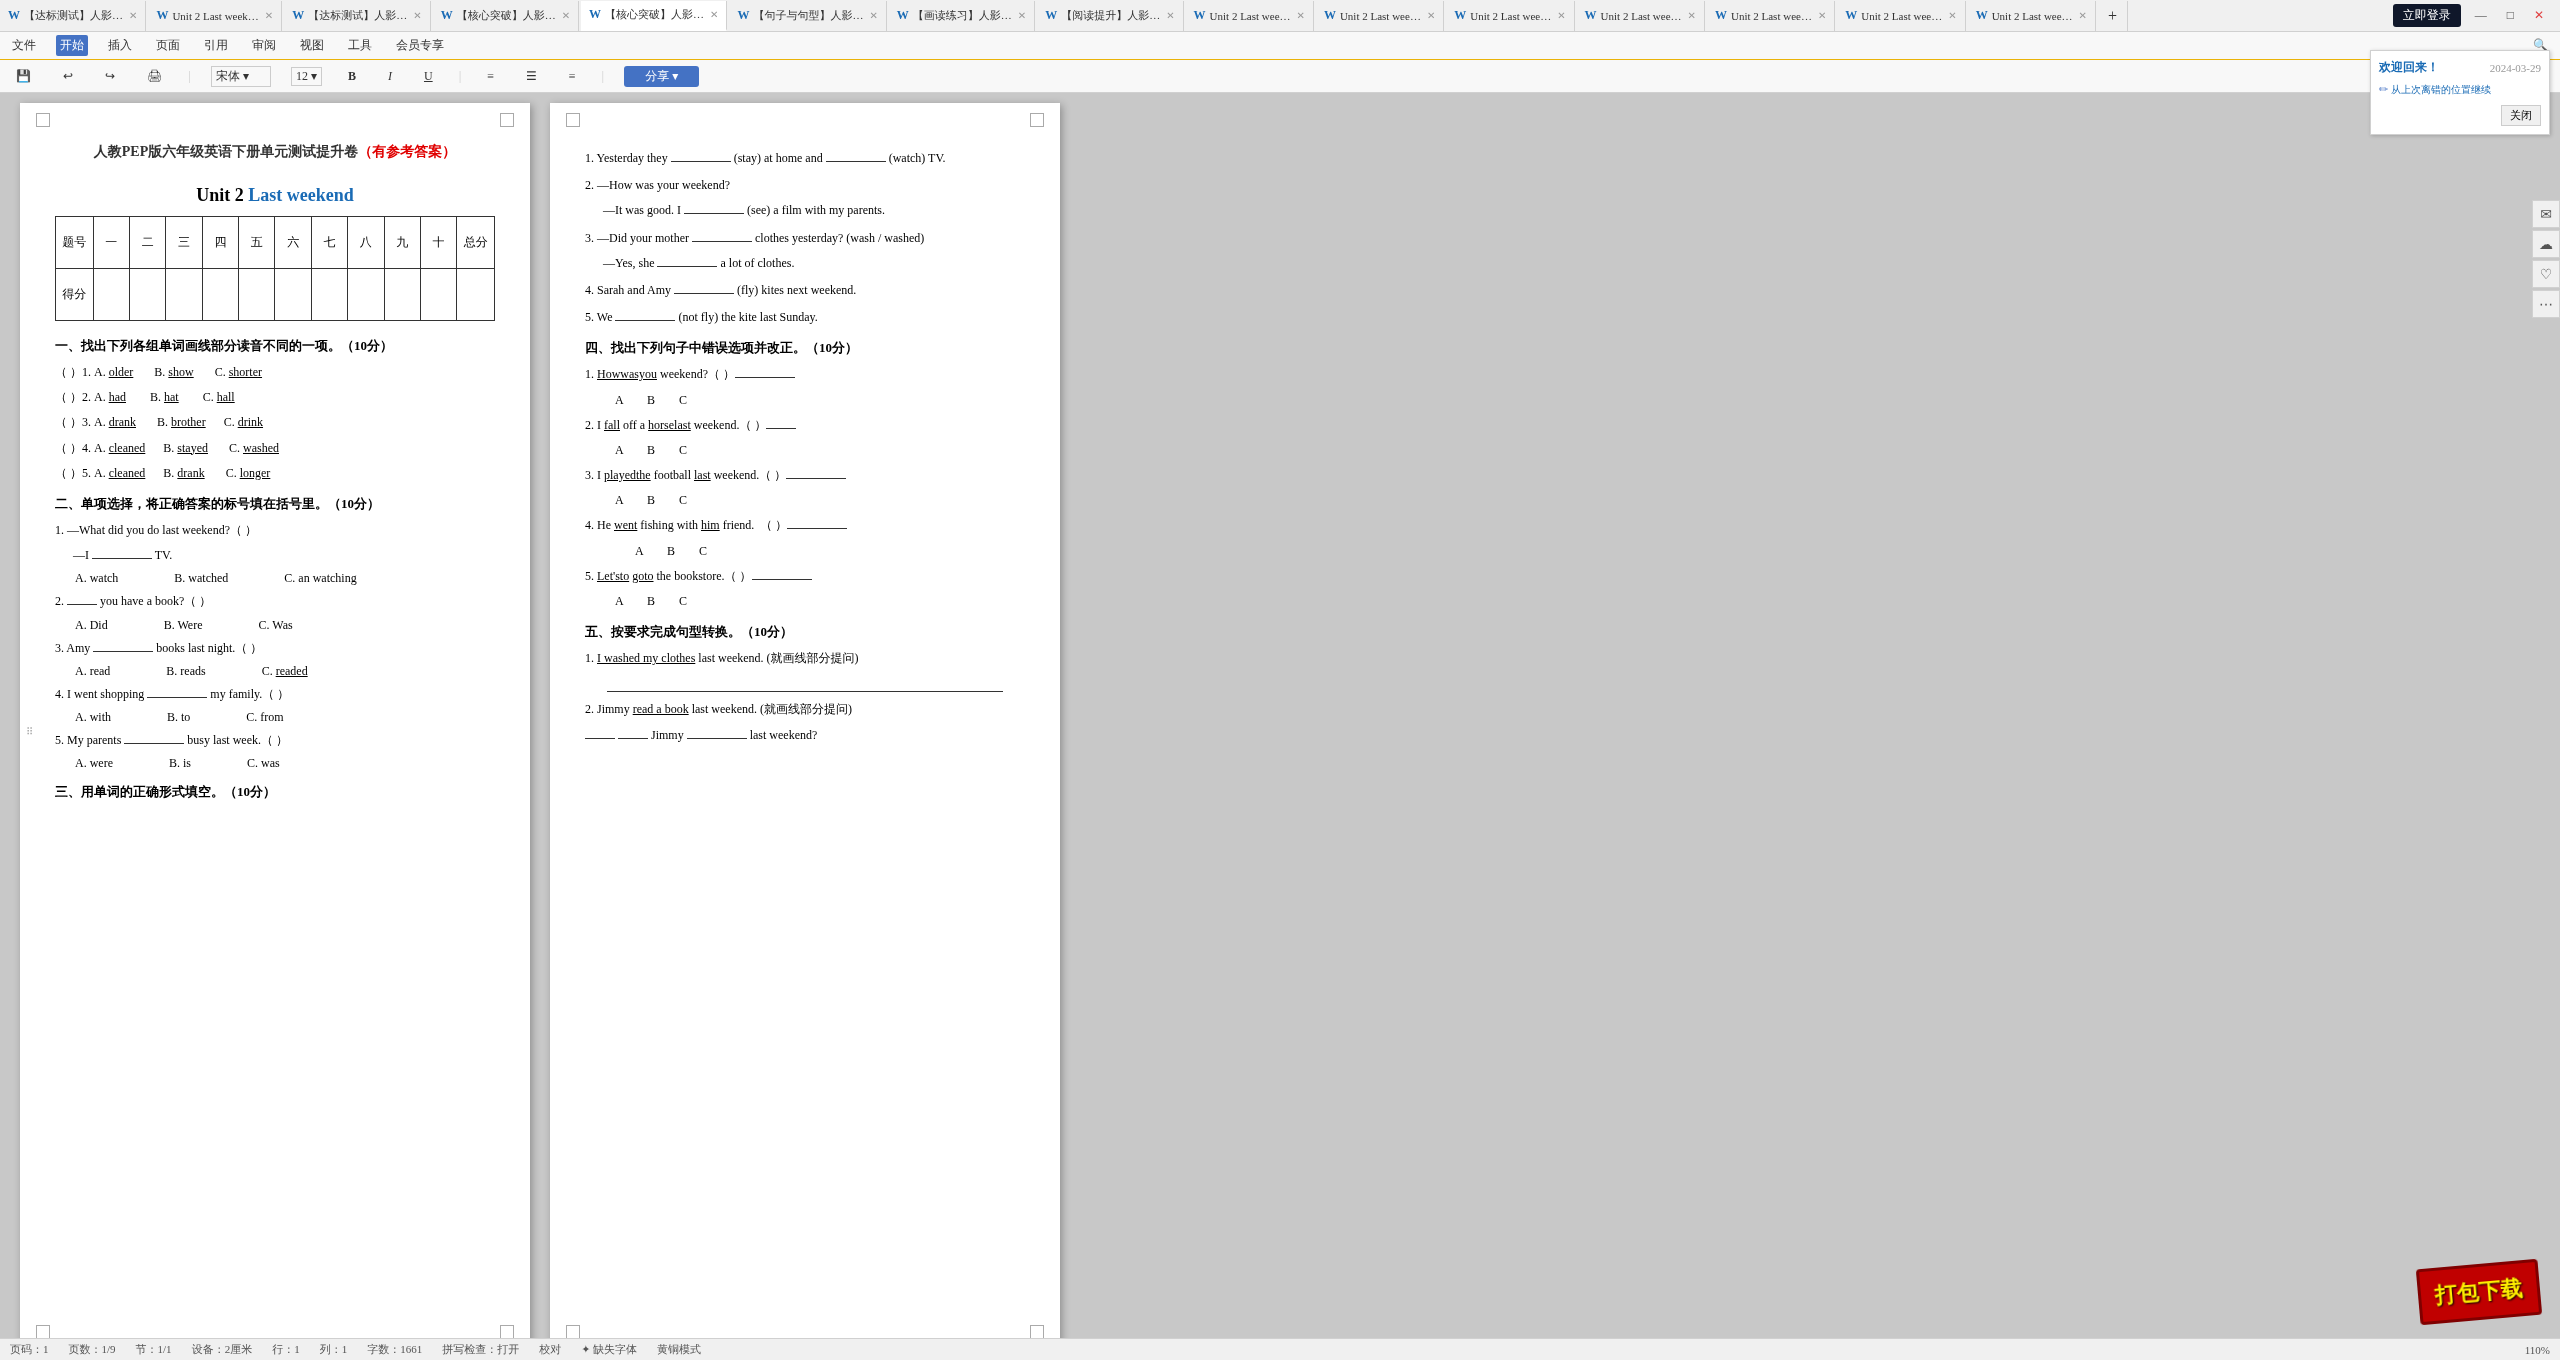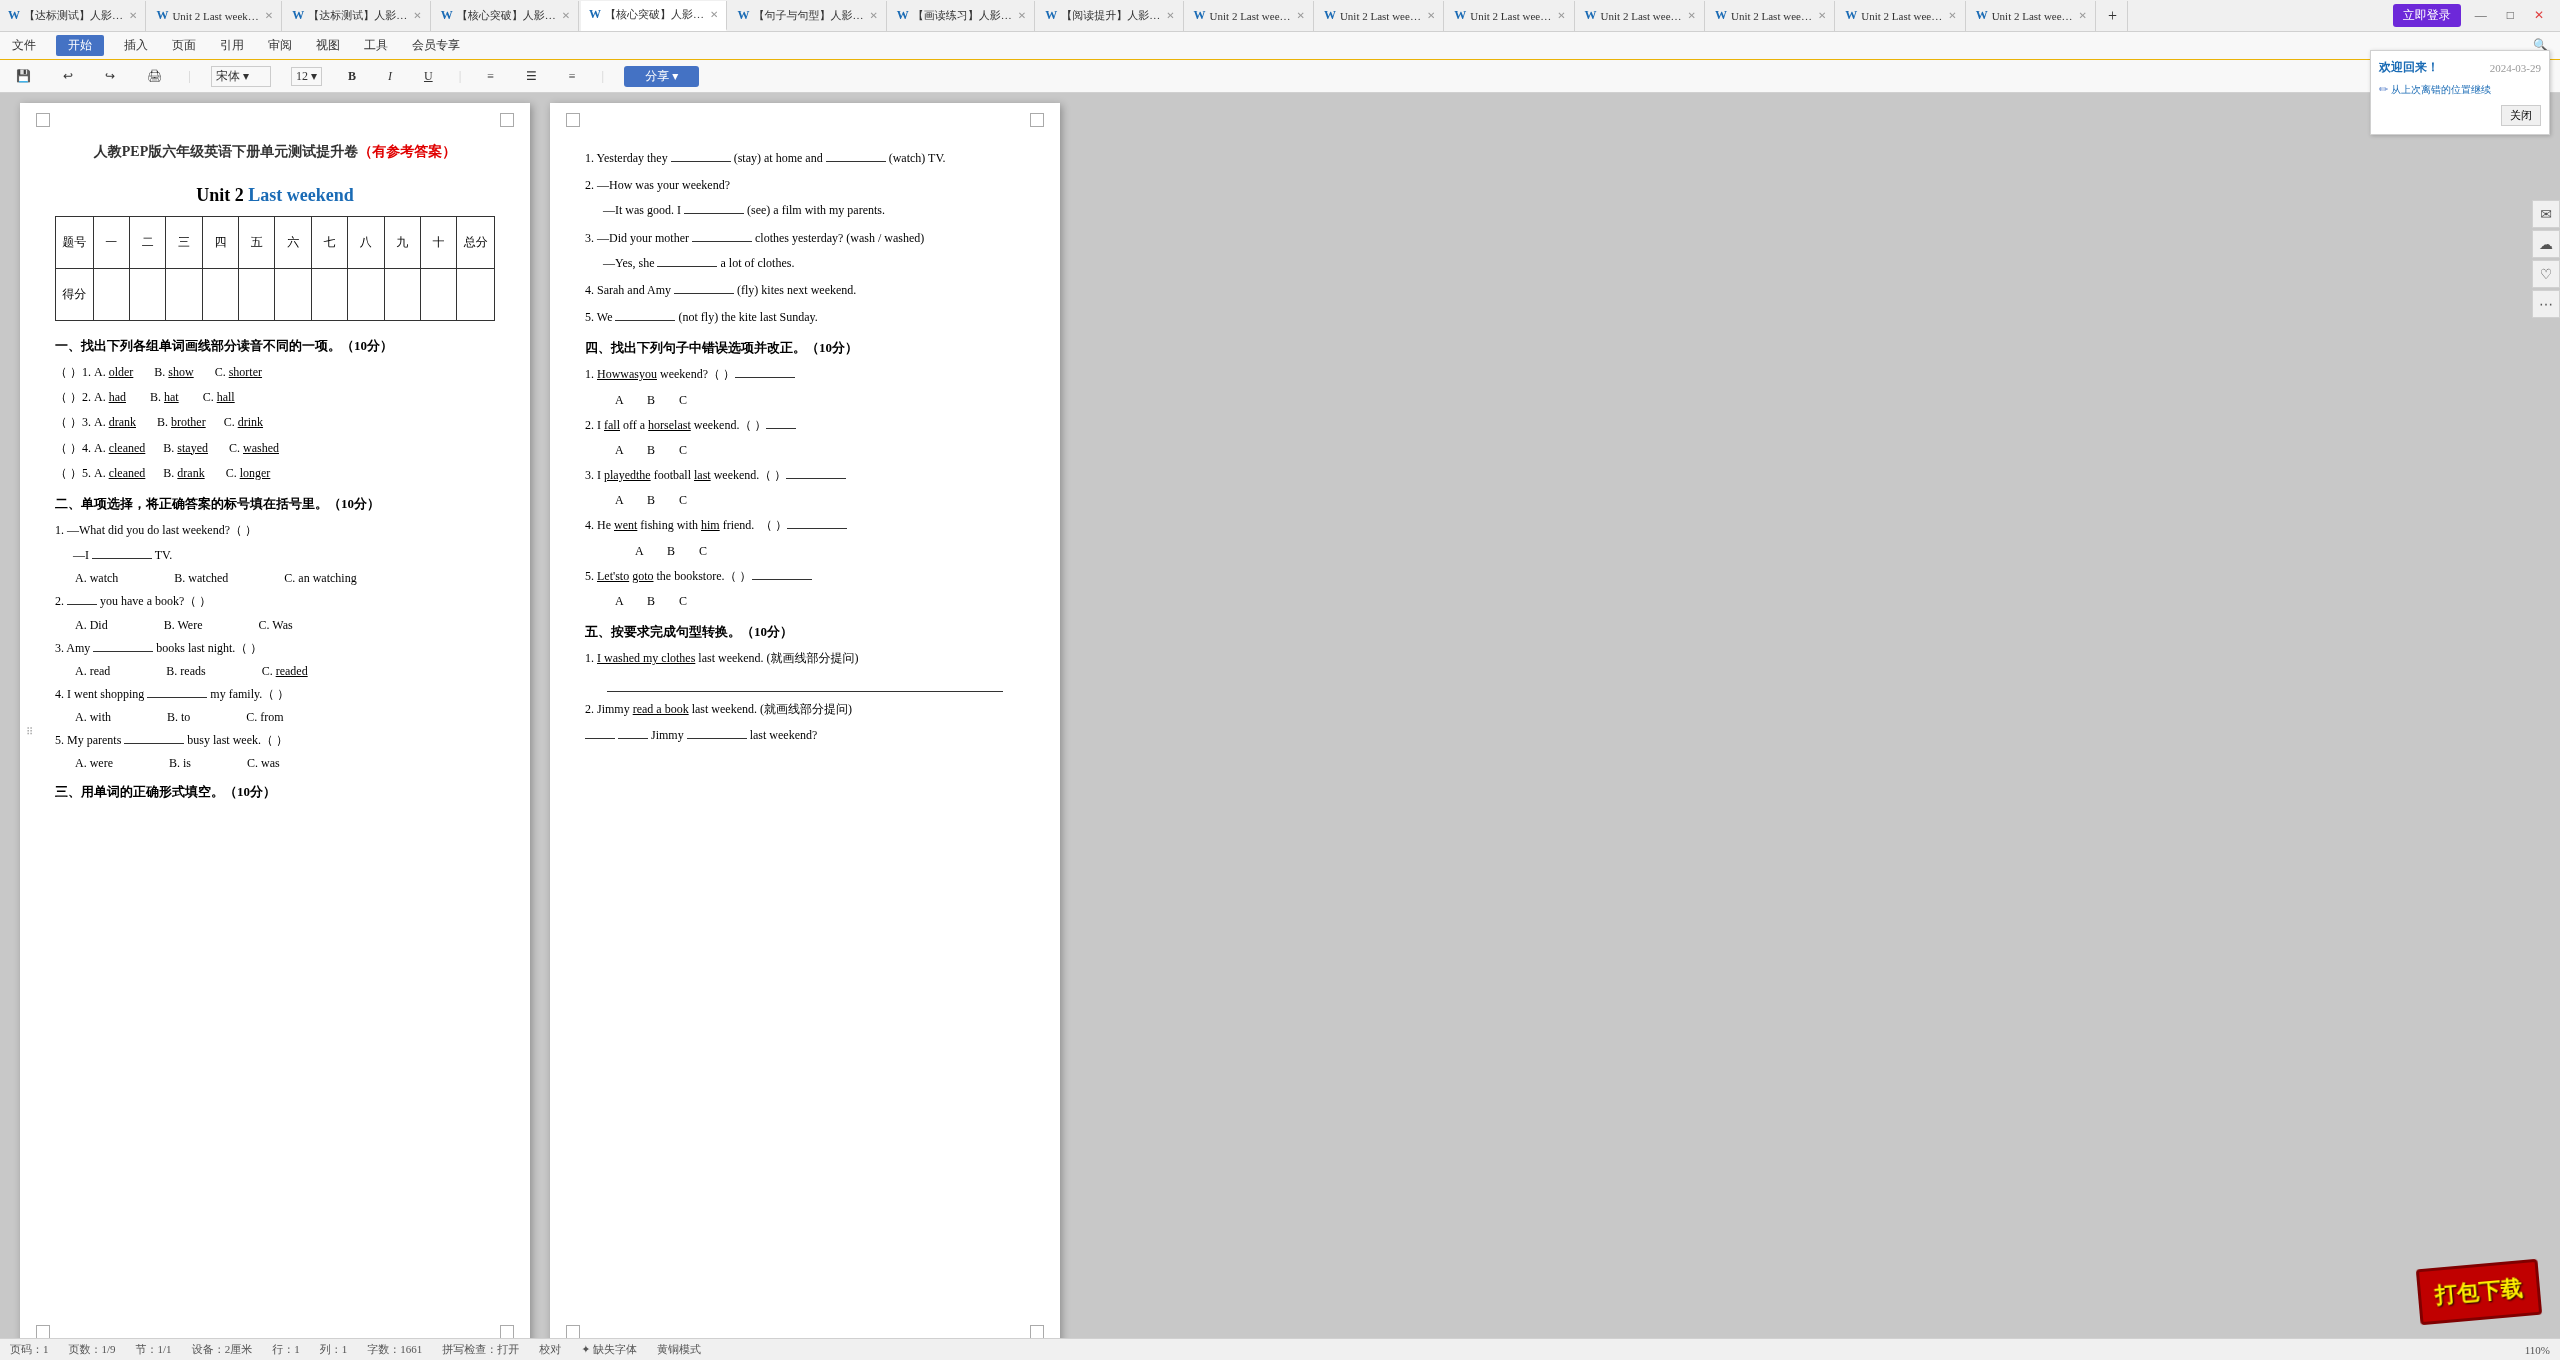--- a/index.html
+++ b/index.html
@@ -80,21 +80,21 @@
     .menu-item {
       font-size: 12px;
       color: #333;
       cursor: pointer;
       padding: 2px 4px;
     }
     .menu-item.active {
       background: #4472c4;
       color: white;
       border-radius: 2px;
-      padding: 2px 12px;
+      padding: 2px 4px;
     }
     .ribbon {
       display: flex;
       align-items: center;
       height: 32px;
       padding: 0 10px;
       gap: 20px;
     }
     .ribbon-btn {
       font-size: 12px;
@@ -357,21 +357,21 @@
     <div class="tab">
       <span class="tab-w-icon">W</span>
       <span>Unit 2 Last wee…</span>
       <span class="tab-close">✕</span>
     </div>
     <div class="tab" style="padding: 0 10px; font-size: 16px;">
       <span>+</span>
     </div>
   </div>
   <div class="title-bar-right">
-    <button class="title-btn" style="background:#6d28d9;color:white;border:none;padding:3px 10px;border-radius:3px;cursor:pointer;font-size:12px;">立即登录</button>
+    <button class="title-btn" style="background:#0f172a;color:white;border:none;padding:3px 10px;border-radius:3px;cursor:pointer;font-size:12px;">立即登录</button>
     <span class="title-btn">—</span>
     <span class="title-btn">□</span>
     <span class="title-btn close">✕</span>
   </div>
 </div>
 
 <div class="toolbar-area">
   <div class="menu-bar">
     <span class="menu-item">文件</span>
     <span class="menu-item active">开始</span>

